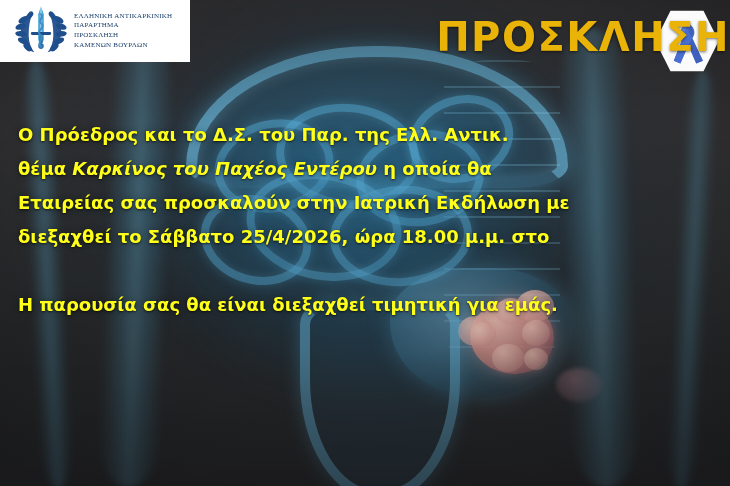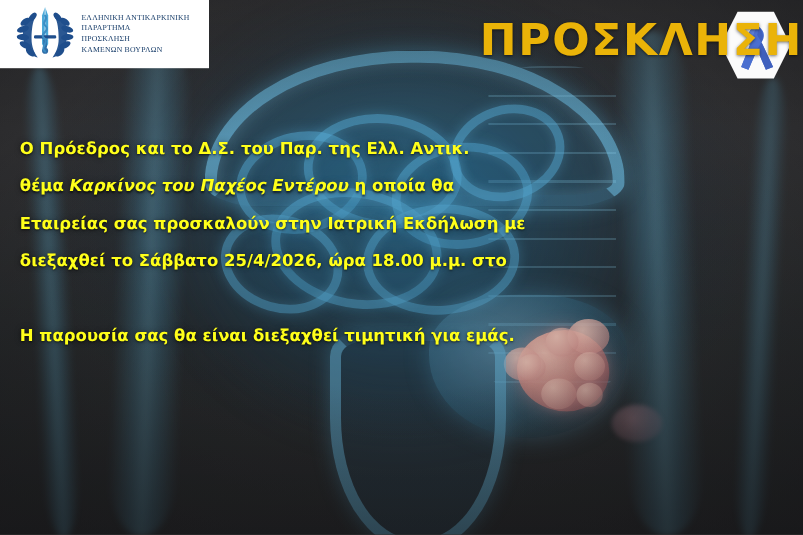--- a/index.html
+++ b/index.html
@@ -218,21 +218,21 @@
   }
 
   .body-text {
     position: absolute;
     left: 18px;
     right: 16px;
     top: 118px;
     color: #ffff1a;
     font-family: "DejaVu Sans", sans-serif;
     font-weight: bold;
-    font-size: 15px;
+    font-size: 18px;
     line-height: 34px;
     text-align: justify;
     text-shadow: 0 1px 2px rgba(0,0,0,0.6), 0 0 6px rgba(0,0,0,0.35);
   }
   .body-text p { margin: 0; }
   .body-text p.last-line { text-align: left; }
   .body-text .spacer { display: block; height: 34px; }
   .body-text em {
     font-style: italic;
     font-weight: bold;

